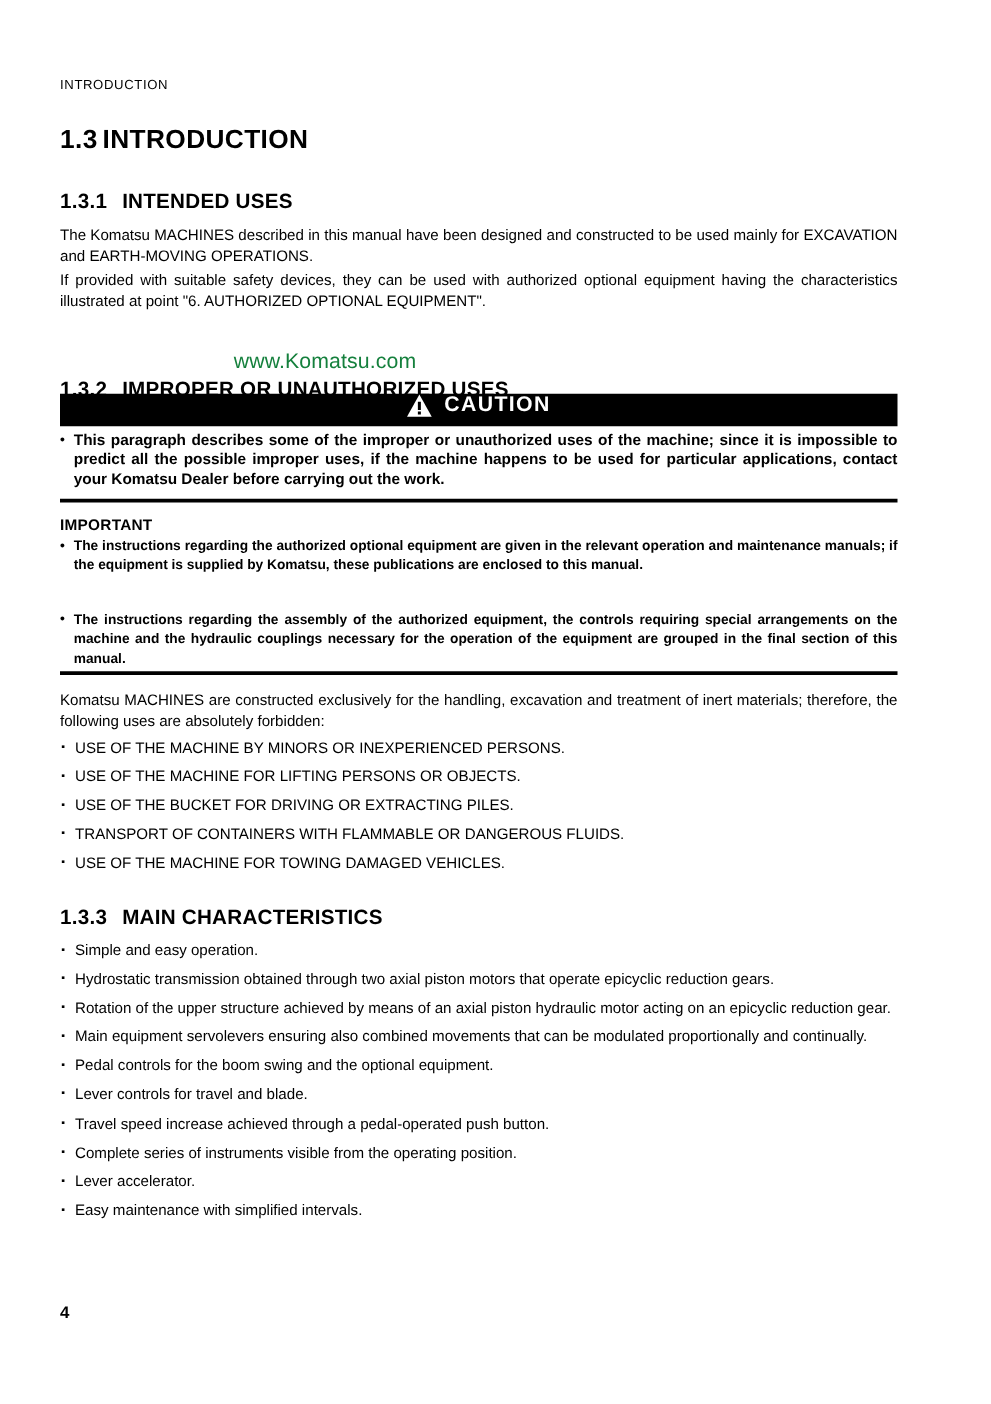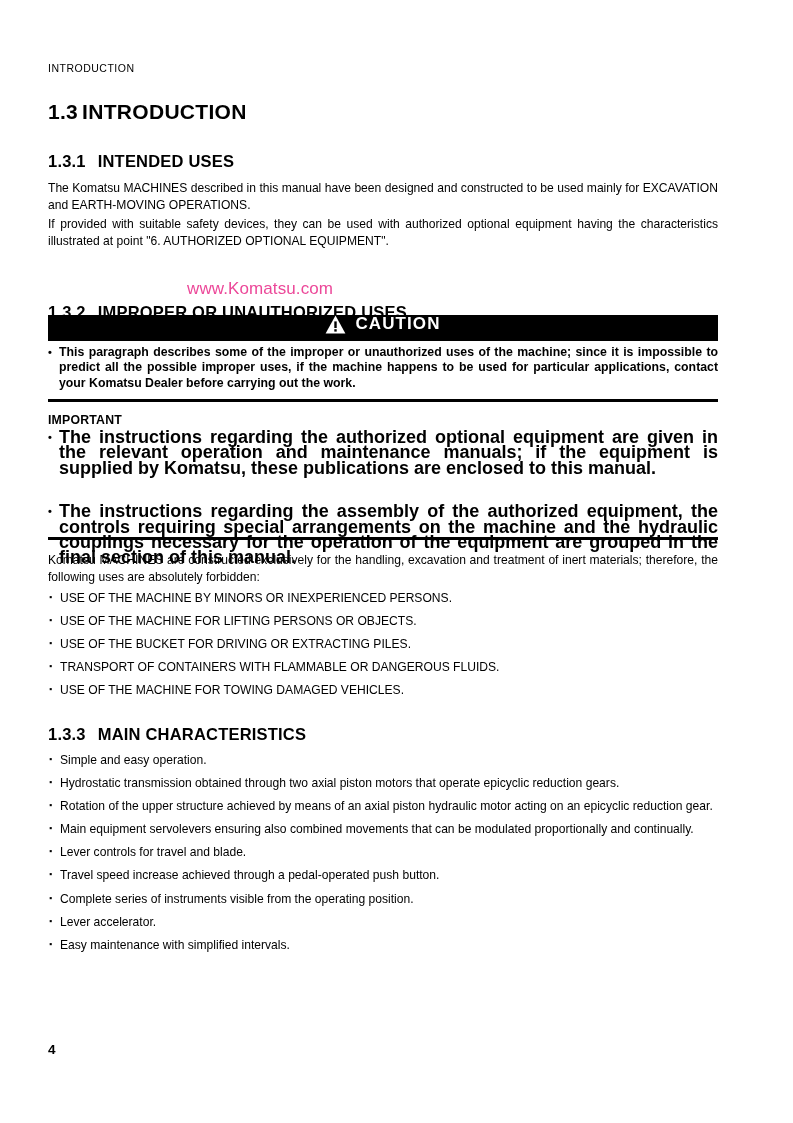--- a/index.html
+++ b/index.html
@@ -82,21 +82,21 @@
   .h2-overlap .layer-a .num {
     display: inline-block;
     margin-right: 12px;
     margin-top: 24px;
   }
   .h2-overlap .layer-b {
     left: 139px;
     font-weight: 400;
     font-size: 17px;
     letter-spacing: 0.1px;
-    color: #ec4899;
+    color: #15803d;
   }
 
   
   .para {
     position: absolute;
     left: 0;
     width: 670px;
     font-size: 12.1px;
     line-height: 16.5px;
     text-align: justify;
@@ -171,21 +171,21 @@
   }
   .imp-body {
     position: absolute;
     left: 0;
     top: 430px;
     width: 670px;
   }
   .imp-item {
     position: relative;
     padding-left: 11px;
-    font-size: 18px;
+    font-size: 11px;
     font-weight: bold;
     line-height: 15.4px;
     text-align: justify;
     margin-bottom: 9px;
   }
   .imp-item:last-child { margin-bottom: 0; margin-top: 28px; }
   .imp-item::before {
     content: "\2022";
     position: absolute;
     left: 0;
@@ -289,20 +289,21 @@
 
     <div class="h2" style="top:725px;">
       <span class="num">1.3.3</span><span>MAIN CHARACTERISTICS</span>
     </div>
 
     <div class="list" style="top:752px;">
       <div class="li sq">Simple and easy operation.</div>
       <div class="li sq">Hydrostatic transmission obtained through two axial piston motors that operate epicyclic reduction gears.</div>
       <div class="li sq">Rotation of the upper structure achieved by means of an axial piston hydraulic motor acting on an epicyclic reduction gear.</div>
       <div class="li sq">Main equipment servolevers ensuring also combined movements that can be modulated proportionally and continually.</div>
+      <div class="li sq">Pedal controls for the boom swing and the optional equipment.</div>
       <div class="li sq">Lever controls for travel and blade.</div>
       <div class="li sq">Travel speed increase achieved through a pedal-operated push button.</div>
       <div class="li sq">Complete series of instruments visible from the operating position.</div>
       <div class="li sq">Lever accelerator.</div>
       <div class="li sq">Easy maintenance with simplified intervals.</div>
     </div>
 
     <div class="folio">4</div>
 
   </div>

